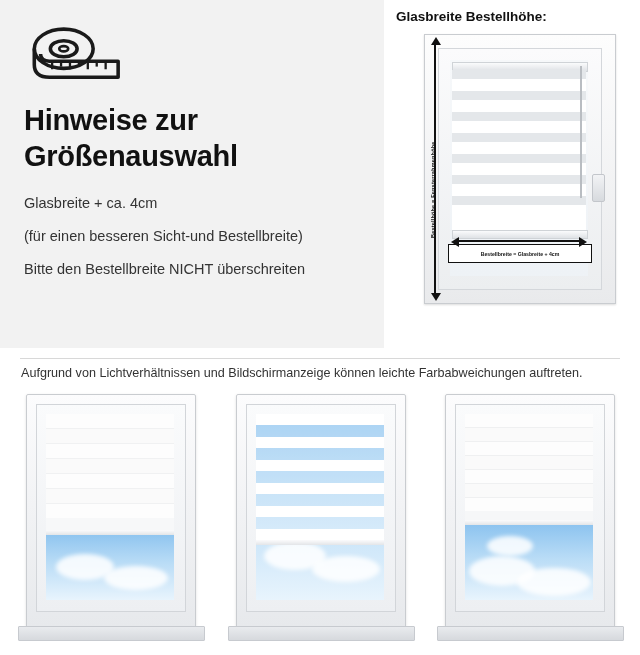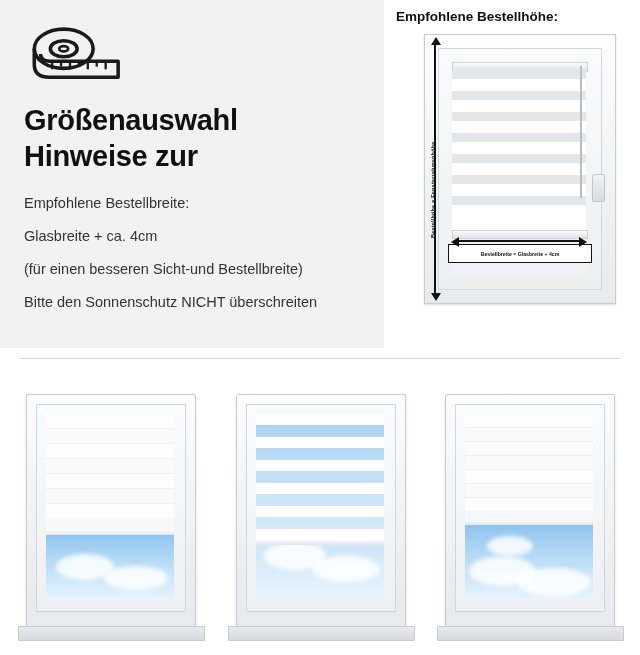--- a/index.html
+++ b/index.html
@@ -273,32 +273,31 @@
           <line x1="41" y1="44" x2="41" y2="50"></line>
           <line x1="51" y1="44" x2="51" y2="53"></line>
           <line x1="61" y1="44" x2="61" y2="50"></line>
           <line x1="71" y1="44" x2="71" y2="53"></line>
           <line x1="81" y1="44" x2="81" y2="50"></line>
           <line x1="91" y1="44" x2="91" y2="53"></line>
         </g>
       </svg>
 
       <div class="info-title">
+        <div>Hinweise zur</div>
         <div>Größenauswahl</div>
-        <div>Hinweise zur</div>
       </div>
 
-      <div class="info-line">Empfohlene Bestellbreite:</div>
       <div class="info-line">Glasbreite + ca. 4cm</div>
       <div class="info-line">(für einen besseren Sicht-und Bestellbreite)</div>
-      <div class="info-line">Bitte den Sonnenschutz NICHT überschreiten</div>
+      <div class="info-line">Bitte den Bestellbreite NICHT überschreiten</div>
     </div>
 
     <div class="diagram">
-      <div class="diagram-title">Empfohlene Bestellhöhe:</div>
+      <div class="diagram-title">Glasbreite Bestellhöhe:</div>
 
       <div class="window-wrap">
 
         <div class="frame-outer" style="left:28px; top:8px; width:190px; height:268px;"></div>
 
         <div class="frame-inner" style="left:42px; top:22px; width:162px; height:240px;"></div>
 
         <div class="glass" style="left:54px; top:34px; width:138px; height:216px;"></div>
 
         <div class="blind-rail" style="left:56px; top:36px; width:134px; height:8px;"></div>
@@ -331,20 +330,21 @@
 
         <div class="h-box" style="left:52px; top:218px; width:142px; height:17px;">
           <span>Bestellbreite = Glasbreite + 4cm</span>
         </div>
         <div class="h-arrow" style="left:62px; top:214px; width:122px;"></div>
       </div>
     </div>
   </div>
 
   <div class="divider"></div>
+  <div class="note">Aufgrund von Lichtverhältnissen und Bildschirmanzeige können leichte Farbabweichungen auftreten.</div>
 
   <div class="gallery">
 
     <div class="win-card">
       <div class="win-frame"></div>
       <div class="win-sash"></div>
       <div class="win-glass">
         <div class="sky" style="left:0; top:118px; width:128px; height:68px;">
           <div class="cloud" style="left:10px; top:22px; width:58px; height:26px;"></div>
           <div class="cloud" style="left:58px; top:34px; width:64px; height:24px;"></div>

